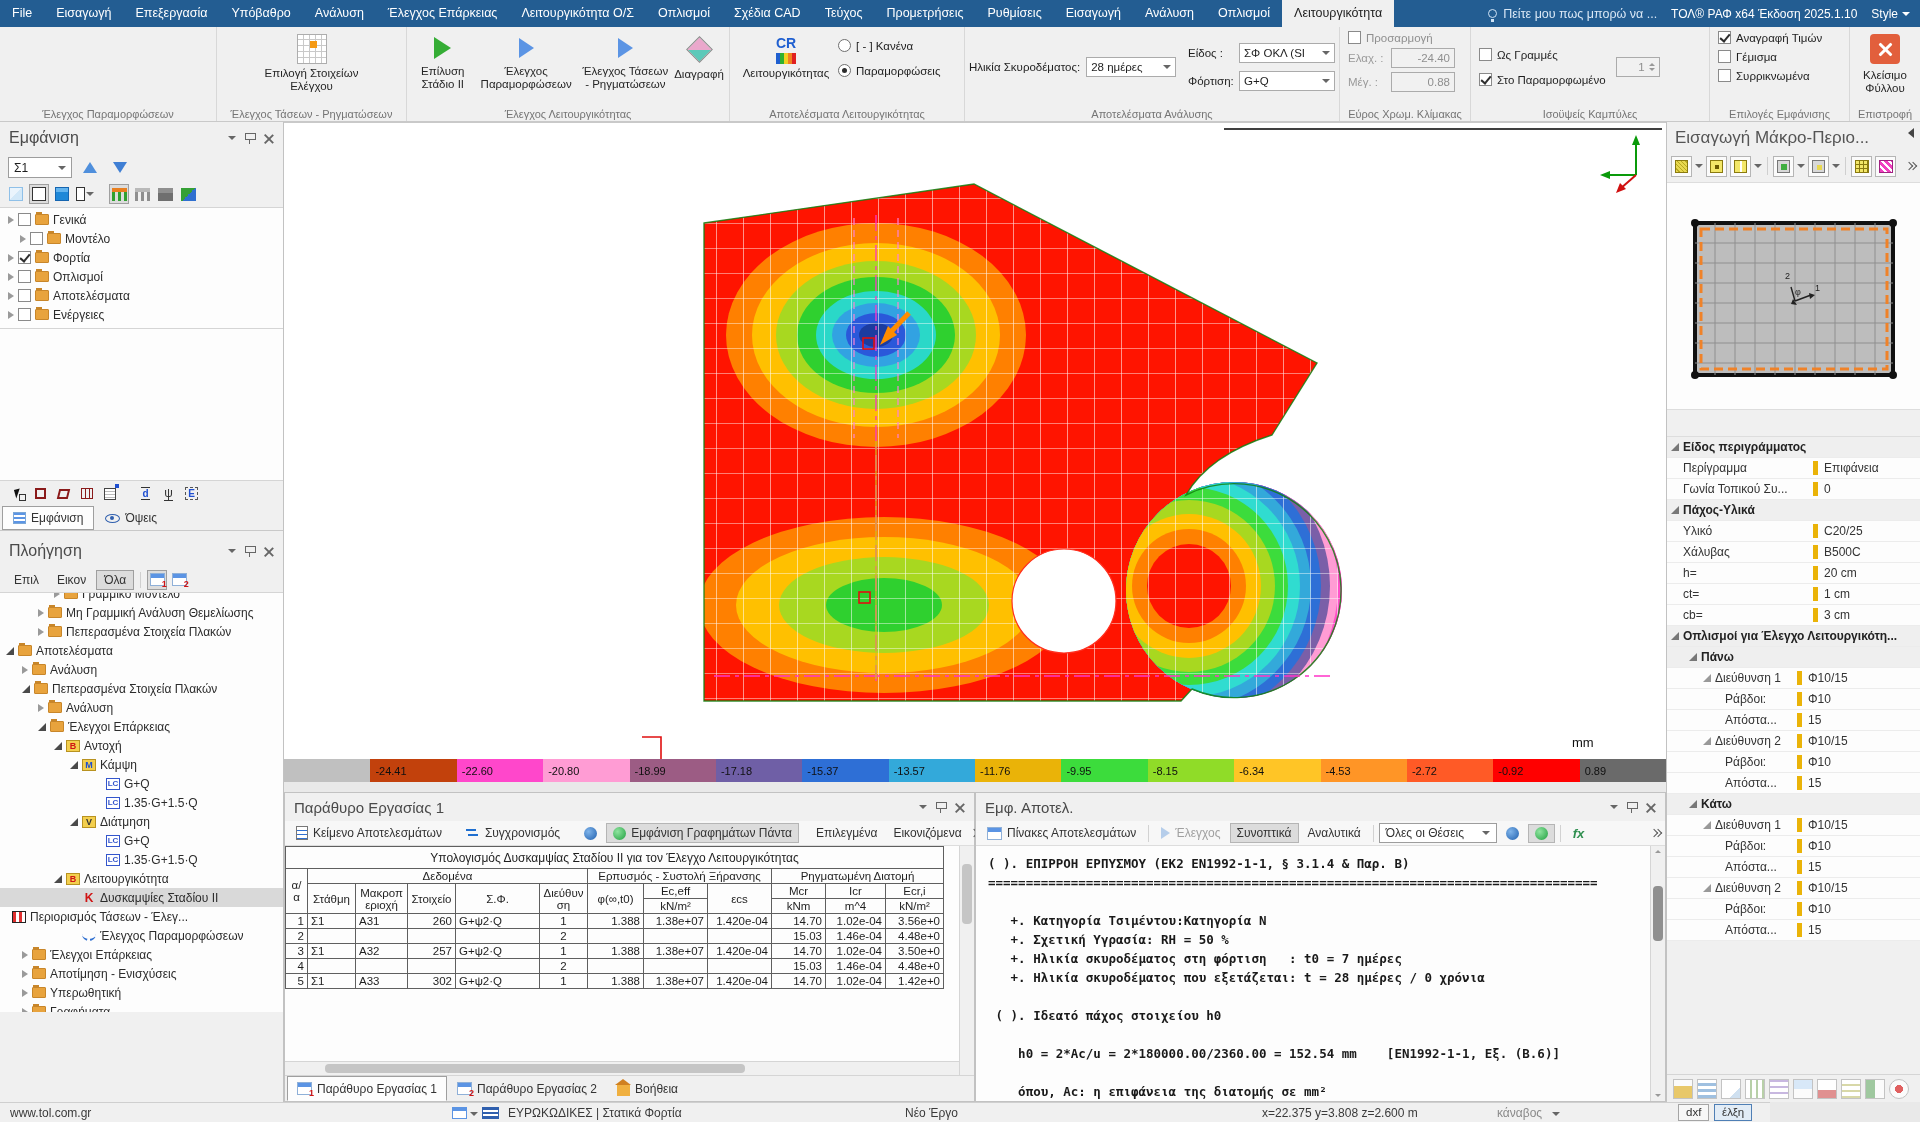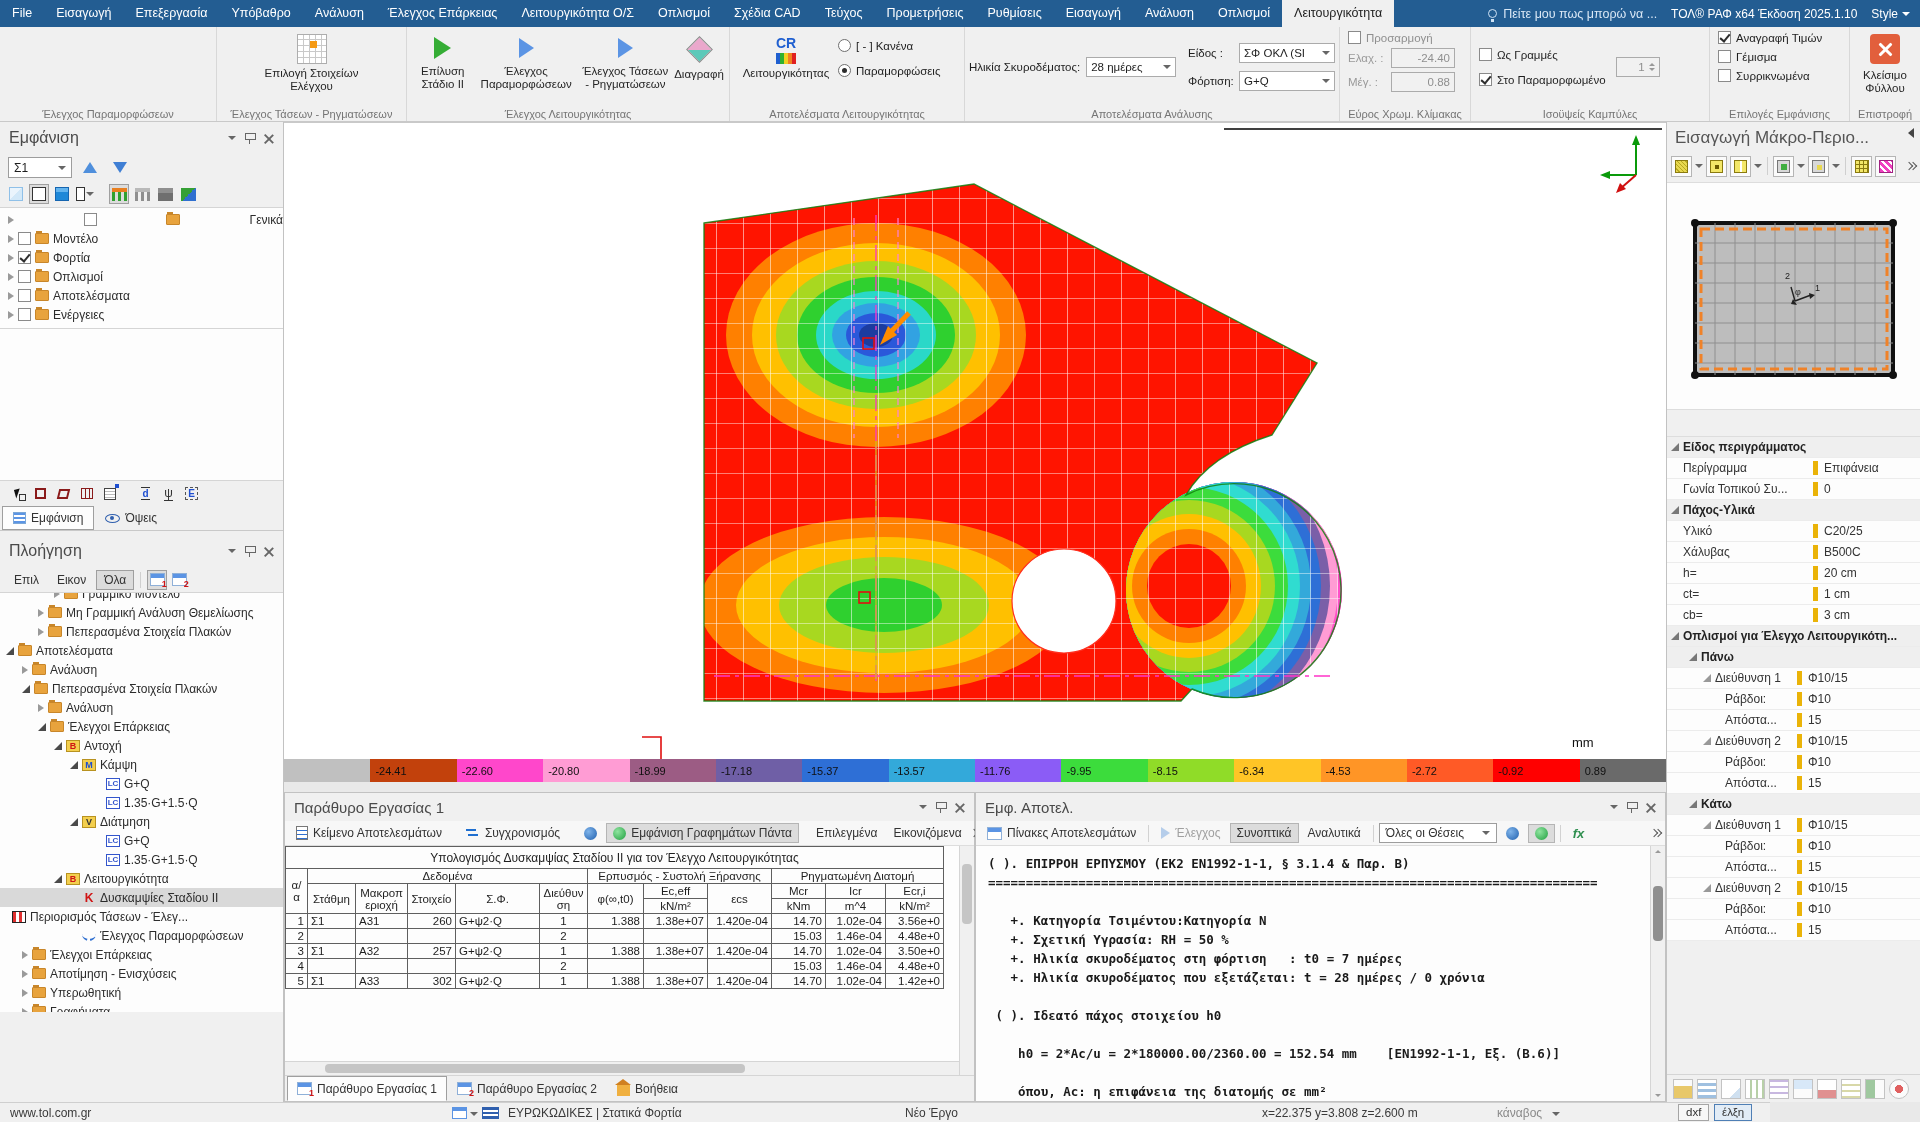--- a/index.html
+++ b/index.html
@@ -405,27 +405,27 @@
           <span class="strx2"></span>
         </span>
       <span class="vico">
           <span class="strx3"></span>
         </span>
       <span class="vico">
           <span class="strx4"></span>
         </span>
     </div>
     <div class="treebox" style="height:122px;padding:2px 0;">
-      <div class="trow" style="padding-left:8px;justify-content:space-between;">
+      <div class="trow" style="padding-left:8px;">
           <span class="tri-col"></span>
           <span class="cb"></span>
           <span class="i-folder"></span>
           <span>Γενικά</span>
         </div>
-      <div class="trow" style="padding-left:8px;">
+      <div class="trow" style="padding-left:20px;">
           <span class="tri-col"></span>
           <span class="cb"></span>
           <span class="i-folder"></span>
           <span>Μοντέλο</span>
         </div>
       <div class="trow" style="padding-left:8px;">
           <span class="tri-col"></span>
           <span class="cb ck"></span>
           <span class="i-folder"></span>
           <span>Φορτία</span>
@@ -731,21 +731,21 @@
       </div>
     <div class="cseg" style="background: rgb(111, 95, 166);">
         <span>-17.18</span>
       </div>
     <div class="cseg" style="background: rgb(46, 111, 214);">
         <span>-15.37</span>
       </div>
     <div class="cseg" style="background: rgb(51, 169, 218);">
         <span>-13.57</span>
       </div>
-    <div class="cseg" style="background: #8b5cf6; text-align: right;">
+    <div class="cseg" style="background: #eab308; text-align: right;">
         <span>-11.76</span>
       </div>
     <div class="cseg" style="background: rgb(60, 220, 60);">
         <span>-9.95</span>
       </div>
     <div class="cseg" style="background: rgb(144, 220, 40);">
         <span>-8.15</span>
       </div>
     <div class="cseg" style="background: rgb(255, 197, 38);">
         <span>-6.34</span>

